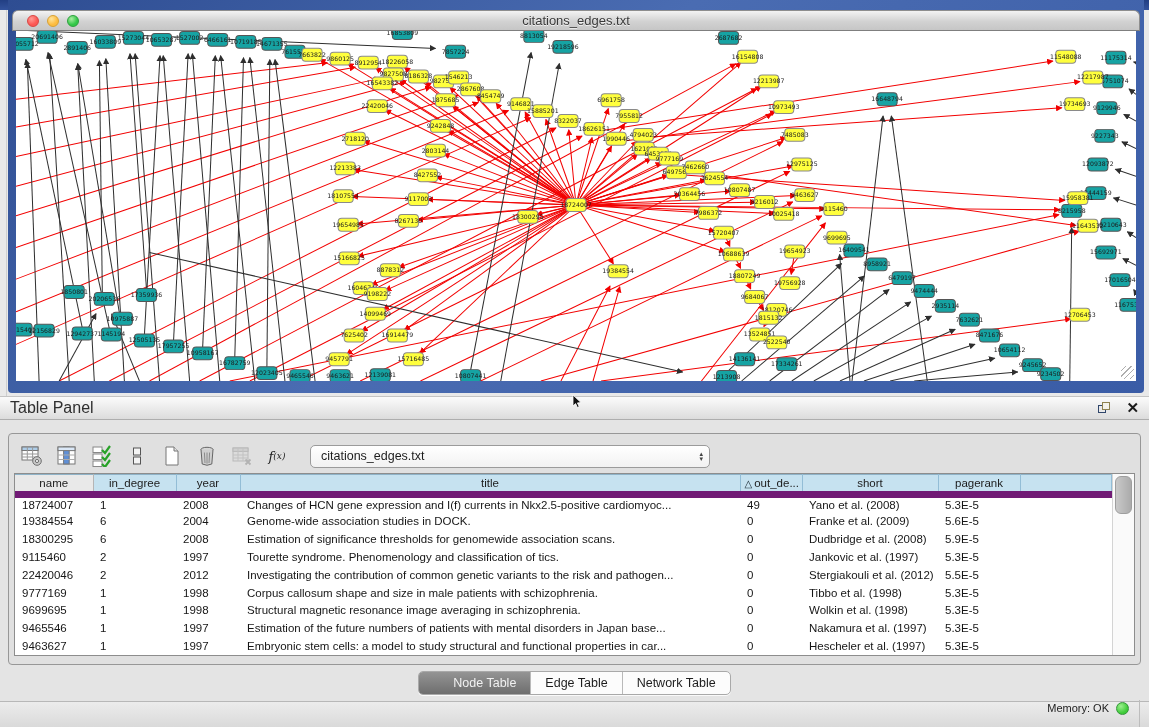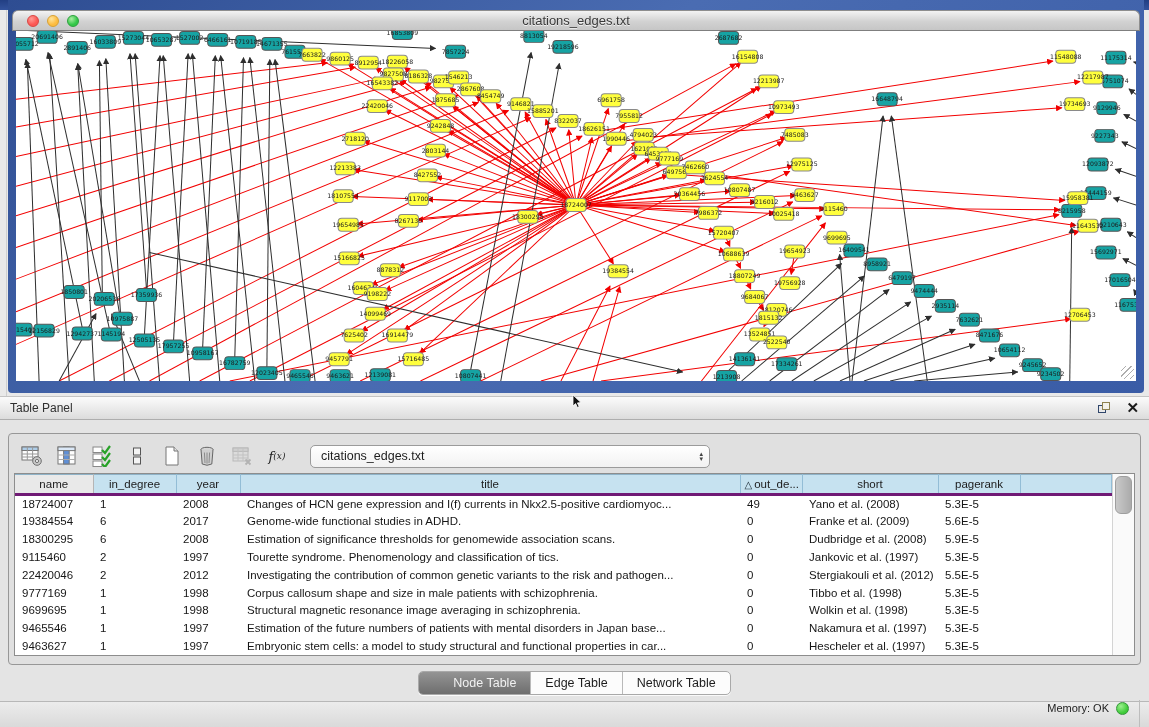--- a/index.html
+++ b/index.html
@@ -28,21 +28,21 @@
   .resize-grip { position:absolute; right:2px; bottom:2px; width:13px; height:13px;
                  background:repeating-linear-gradient(135deg, transparent 0 3px, #9a9a9a 3px 4px); opacity:.8; }
   .mouse-cursor { position:absolute; left:572px; top:394px; width:11px; height:15px; z-index:50; }
 
   
   .bottom-region { position:absolute; left:0; top:396px; width:1149px; height:331px;
                    background:#e4e4e4; display:flex; flex-direction:column; }
   .panel-titlebar { height:24px; flex:0 0 24px; background:linear-gradient(#fbfbfb,#dcdcdc);
                     border-top:1px solid #c4c4c4; border-bottom:1px solid #aeaeae;
                     display:flex; align-items:center; padding:0 10px; }
-  .panel-title { font-size:12px; color:#2f2f2f; }
+  .panel-title { font-size:16px; color:#2f2f2f; }
   .panel-titlebar .spacer { flex:1; }
   .float-icon { width:14px; height:13px; position:relative; margin-right:14px; cursor:pointer; }
   .float-icon .sq1 { position:absolute; left:0; top:3px; width:8px; height:8px; border:1px solid #30466b; background:#e9e9e9; }
   .float-icon .sq2 { position:absolute; left:4px; top:0; width:8px; height:8px; border:1px solid #8e824f; background:#f4f2ea; }
   .close-icon { font-size:15px; font-weight:bold; color:#1a1a1a; line-height:14px; cursor:pointer; }
 
   .panel-body { flex:1; padding:13px 8px 0 8px; }
   .table-container { border:1px solid #979797; border-radius:4px; background:#e0e0e0;
                      padding:5px 5px 4px 5px; height:232px; }
   .tp-toolbar { height:34px; display:flex; align-items:center; gap:11px; padding:0 6px; }
@@ -52,21 +52,21 @@
   .table-select { width:400px; height:23px; margin-left:10px; border:1px solid #9b9b9b; border-radius:5px;
                   background:linear-gradient(#ffffff,#f2f2f2); display:flex; align-items:center;
                   padding:0 6px 0 10px; font-size:12.5px; color:#1c1c1c; cursor:pointer; }
   .table-select .sel-label { flex:1; }
   .sel-arrows { display:flex; flex-direction:column; align-items:center; font-size:7px; line-height:5px; color:#444; }
 
   .table-area { position:relative; height:183px; border:1px solid #8d8d8d; background:#fff; display:flex; }
   table.datatable { table-layout:fixed; border-collapse:collapse; width:1097px; flex:0 0 1097px; }
   .datatable th { height:20px; font-size:11.5px; font-weight:normal; color:#1c1c1c;
                   background:#c6e2f0; border-right:1px solid #93bdd6;
-                  border-top:1px solid #8fb3c8; border-bottom:3px solid #701a75;
+                  border-top:1px solid #8fb3c8; border-bottom:7px solid #701a75;
                   text-align:center; overflow:hidden; white-space:nowrap; cursor:pointer; }
   .datatable th.plain { background:#e9e9e9; border-right:1px solid #b5b5b5; }
   .datatable th.sortcol { text-align:left; padding-left:4px;margin-left:48px; }
   .sort-tri { font-size:10px; margin-right:2px; color:#20303a; }
   .datatable td { height:16px; font-size:11.5px; color:#161616; padding:0 4px 0 7px;
                   white-space:nowrap; overflow:hidden; text-overflow:clip; }
   .vscroll { flex:1; position:relative; border-left:1px solid #d4d4d4; background:#fafafa; }
   .vthumb { position:absolute; top:2px; left:2px; right:2px; height:38px; border-radius:6px;
             background:linear-gradient(90deg,#c9c9c9,#ababab); border:1px solid #9e9e9e; cursor:grab; }
 
@@ -936,22 +936,22 @@
                   <td>2008</td>
                   <td>Changes of HCN gene expression and I(f) currents in Nkx2.5-positive cardiomyoc...</td>
                   <td>49</td>
                   <td>Yano et al. (2008)</td>
                   <td>5.3E-5</td>
                   <td></td>
                 </tr>
                 <tr>
                   <td>19384554</td>
                   <td>6</td>
-                  <td>2017</td>
-                  <td>Genome-wide functional studies in ADHD.</td>
+                  <td>2004</td>
+                  <td>Genome-wide association studies in DOCK.</td>
                   <td>0</td>
                   <td>Franke et al. (2009)</td>
                   <td>5.6E-5</td>
                   <td></td>
                 </tr>
                 <tr>
                   <td>18300295</td>
                   <td>6</td>
                   <td>2008</td>
                   <td>Estimation of significance thresholds for genomewide association scans.</td>

